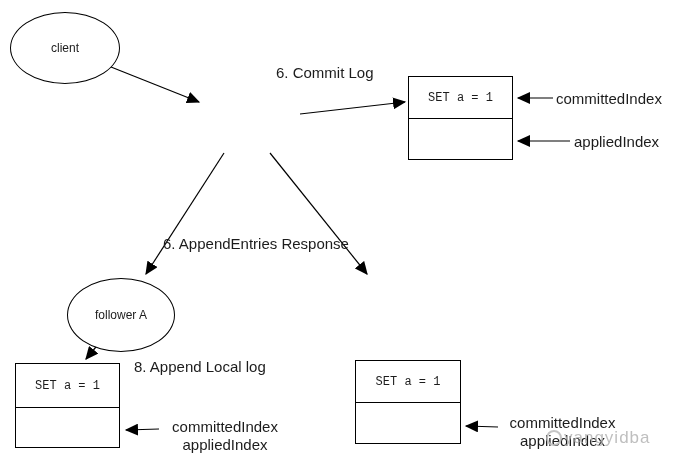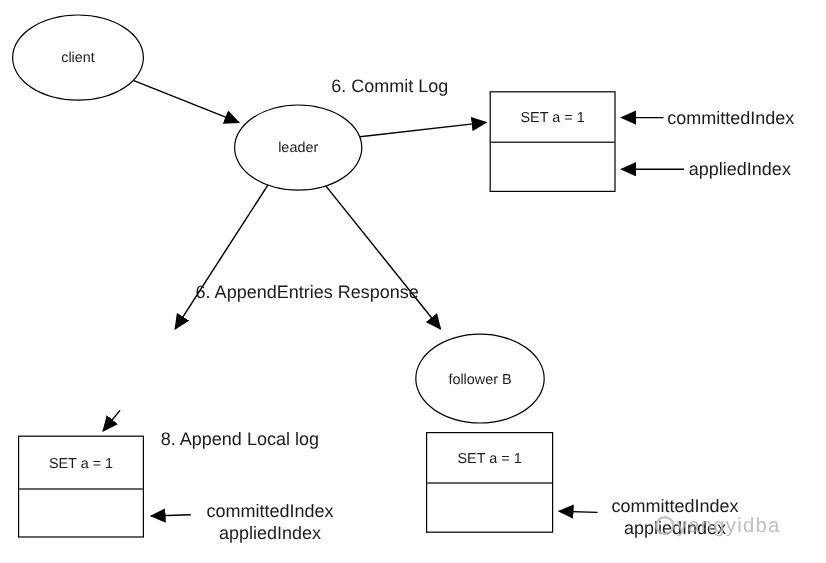--- a/index.html
+++ b/index.html
@@ -26,20 +26,21 @@
     border:1px solid #000;
     background:#fff;
     box-sizing:border-box;
     z-index:2;
   }
   .logbox .cell-top{
     box-sizing:border-box;
     border-bottom:1px solid #000;
     display:flex;align-items:center;justify-content:center;
     font-size:12px;
+    font-family:Liberation Mono, monospace;
   }
   .logbox .cell-bottom{box-sizing:border-box;}
   .lbl{
     position:absolute;
     font-size:15px;
     white-space:nowrap;
     z-index:3;
   }
   .lbl-stack{
     position:absolute;
@@ -85,25 +86,22 @@
     <line x1="100" y1="342" x2="86" y2="359" stroke="#000" stroke-width="1.2" marker-end="url(#arrowhead)"></line>
     <line x1="553" y1="98" x2="518" y2="98" stroke="#000" stroke-width="1.2" marker-end="url(#arrowhead)"></line>
     <line x1="570" y1="141" x2="518" y2="141" stroke="#000" stroke-width="1.2" marker-end="url(#arrowhead)"></line>
     <line x1="159" y1="429" x2="126" y2="430" stroke="#000" stroke-width="1.2" marker-end="url(#arrowhead)"></line>
     <line x1="498" y1="427" x2="466" y2="426" stroke="#000" stroke-width="1.2" marker-end="url(#arrowhead)"></line>
   </svg>
 
   <div class="node" style="left:10px;top:12px;width:108px;height:70px">
     <span>client</span>
   </div>
-  <div class="node" style="left:195px;top:87px;width:105px;height:70px">
-    <span>leader</span>
-  </div>
-  <div class="node" style="left:346px;top:278px;width:106px;height:73px">
-    <span>follower B</span>
+  <div class="node" style="left:67px;top:278px;width:106px;height:72px">
+    <span>follower A</span>
   </div>
 
   <div class="logbox" style="left:408px;top:76px;width:105px;height:84px">
     <div class="cell-top" style="height:42px">
       <span>SET a = 1</span>
     </div>
     <div class="cell-bottom" style="height:40px"></div>
   </div>
 
   <div class="logbox" style="left:15px;top:363px;width:105px;height:85px">

